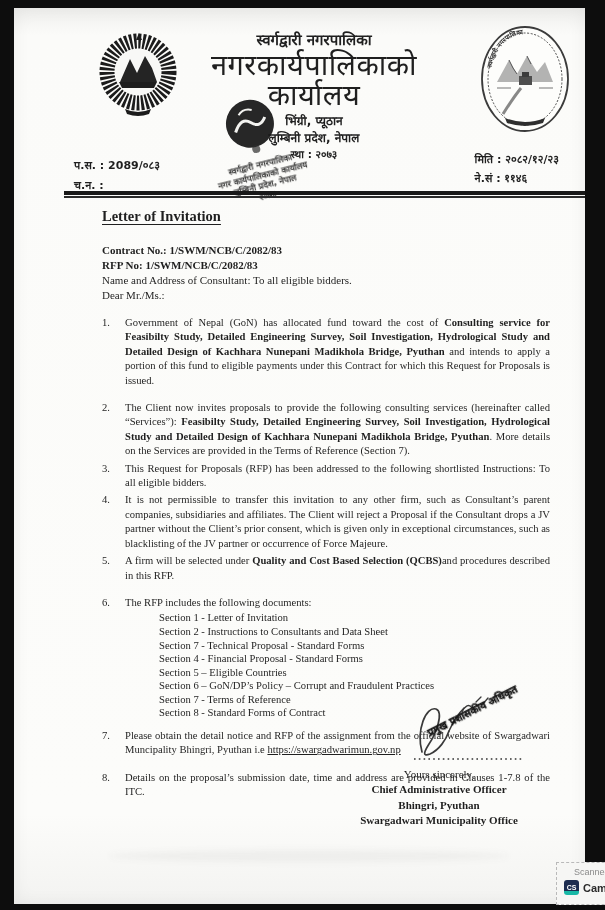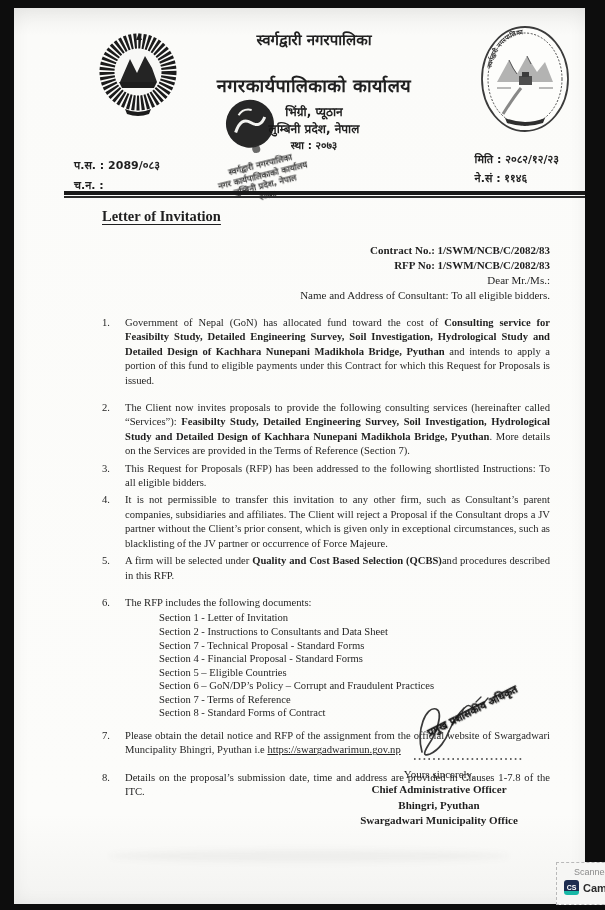--- a/index.html
+++ b/index.html
@@ -7,21 +7,21 @@
   .paper{
     position:absolute;left:14px;top:8px;width:571px;height:896px;
     background:linear-gradient(180deg,#efefed 0%,#fbfbf9 3%,#fcfcfa 90%,#f3f3f1 100%);
     box-shadow:inset 0 0 18px rgba(0,0,0,0.06);
   }
   
   .emblem-left{position:absolute;left:78px;top:20px;width:92px;height:92px;}
   .header-center{position:absolute;left:150px;top:22px;width:300px;text-align:center;
     font-family:"DejaVu Sans",sans-serif;}
   .hc-l1{font-size:15px;font-weight:700;line-height:20px;}
-  .hc-l2{font-size:18px;font-weight:700;line-height:30px;letter-spacing:.5px;margin-top:21px;}
+  .hc-l2{font-size:29px;font-weight:400;line-height:30px;letter-spacing:.5px;}
   .hc-l3{font-size:12px;font-weight:700;line-height:17px;margin-top:3px;}
   .hc-l4{font-size:12px;font-weight:700;line-height:17px;}
   .hc-l5{font-size:10.5px;font-weight:700;line-height:15px;}
   .seal-right{position:absolute;right:14px;top:16px;width:92px;height:110px;}
   .hdr-stamp{position:absolute;left:152px;top:86px;width:180px;text-align:center;
     transform:rotate(-14deg);opacity:.92;font-family:"DejaVu Sans",sans-serif;}
   .hdr-stamp .blob{margin:0 auto;width:62px;height:62px;}
   .hdr-stamp .stx{font-size:8.5px;font-weight:700;color:#272727;line-height:10.5px;
     filter:blur(.2px);white-space:nowrap;}
   .refs-left{position:absolute;left:60px;top:148px;font-family:"DejaVu Sans",sans-serif;
@@ -29,21 +29,21 @@
   .refs-right{position:absolute;right:26px;top:142px;font-family:"DejaVu Sans",sans-serif;
     font-size:11px;font-weight:700;line-height:19px;}
   .rule-wrap{position:absolute;left:50px;top:183px;width:521px;}
   .rule-a{height:4px;background:#191919;}
   .rule-b{height:2px;background:#2a2a2a;margin-top:1px;}
   
   .letter-body{position:absolute;left:88px;top:196px;width:448px;}
   .doc-title{text-align:left;font-size:14.5px;font-weight:700;
     text-decoration:underline;text-underline-offset:3px;margin:4px 0 18px 0;}
   .meta{font-size:11px;line-height:15px;}
-  .meta .row{white-space:nowrap;text-align:right;}
+  .meta .row{white-space:nowrap;}
   .bold{font-weight:700;}
   .meta-gap{height:13px;}
   .li{display:flex;font-size:10.6px;line-height:14.4px;margin-bottom:3px;}
   .li-num{width:23px;flex:none;}
   .li-text{flex:1;text-align:justify;}
   .mb-lg{margin-bottom:13px;}
   .mb-md{margin-bottom:9px;}
   .sections{margin-left:34px;text-align:left;font-size:10.6px;line-height:13.6px;margin-top:1px;}
   .u{text-decoration:underline;}
   
@@ -135,22 +135,22 @@
       <div class="rule-a"></div>
       <div class="rule-b"></div>
     </div>
 
     <div class="letter-body">
       <div class="doc-title">Letter of Invitation</div>
 
       <div class="meta">
         <div class="row bold">Contract No.: 1/SWM/NCB/C/2082/83</div>
         <div class="row bold">RFP No: 1/SWM/NCB/C/2082/83</div>
+        <div class="row">Name and Address of Consultant: To all eligible bidders.</div>
         <div class="row">Dear Mr./Ms.:</div>
-        <div class="row">Name and Address of Consultant: To all eligible bidders.</div>
       </div>
       <div class="meta-gap"></div>
 
       <div class="li mb-lg">
         <div class="li-num">1.</div>
         <div class="li-text"><span>Government of Nepal (GoN) has allocated fund toward the cost of </span><span class="bold">Consulting service for Feasibilty Study, Detailed Engineering Survey, Soil Investigation, Hydrological Study and Detailed Design of Kachhara Nunepani Madikhola Bridge, Pyuthan</span><span> and intends to apply a portion of this fund to eligible payments under this Contract for which this Request for Proposals is issued.</span></div>
       </div>
 
       <div class="li">
         <div class="li-num">2.</div>

